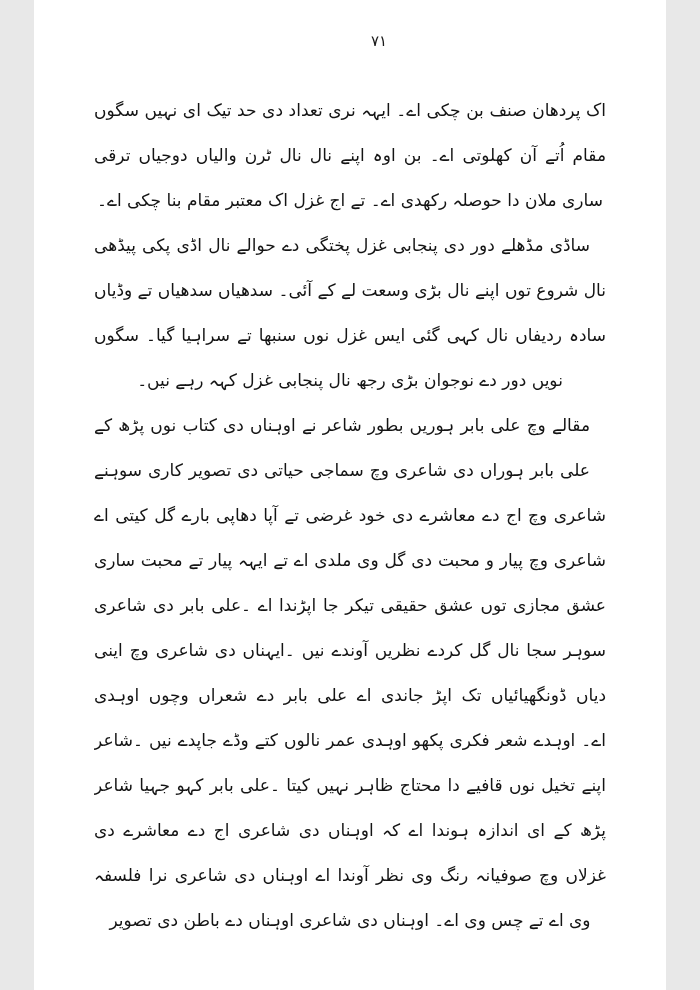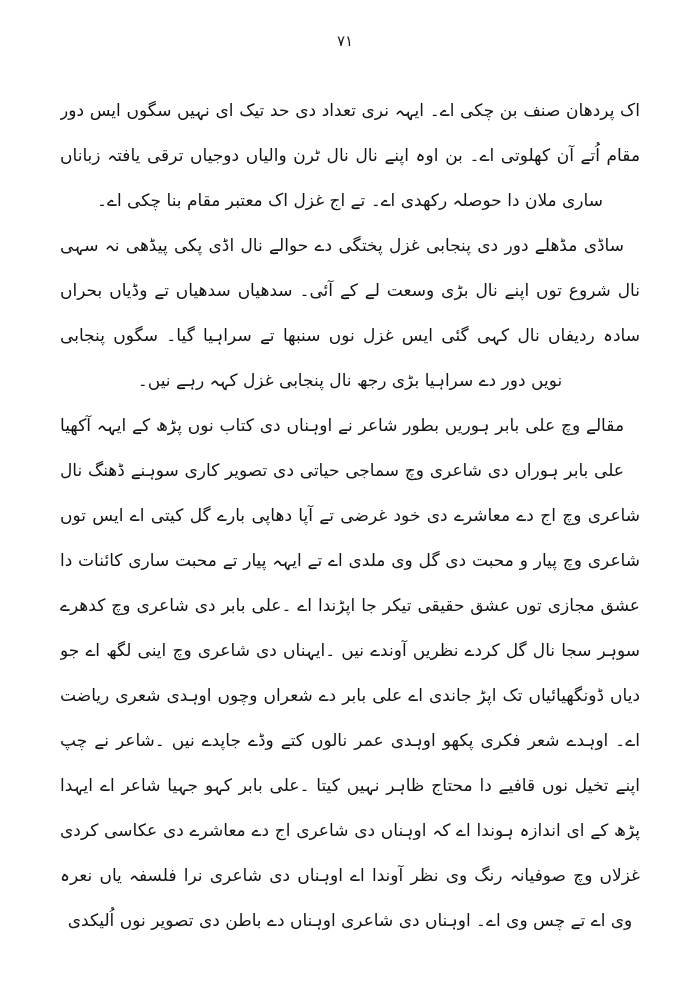--- a/index.html
+++ b/index.html
@@ -2,21 +2,21 @@
 <html lang="pa" dir="rtl"><head>
 <meta charset="utf-8">
 <style>
   html, body {
     margin: 0;
     padding: 0;
     background: #e8e8e8;
   }
   .page {
     position: relative;
-    width: 700px;
+    width: 632px;
     height: 990px;
     margin: 0 auto;
     background: #ffffff;
     font-family: "DejaVu Sans", sans-serif;
     color: #141414;
     overflow: hidden;
   }
   .page-number {
     position: absolute;
     top: 32px;
@@ -68,21 +68,21 @@
   <div class="page-body">
       <div class="paragraph">
         <div class="text-line justify">اک پردھان صنف بن چکی اے۔ ایہہ نری تعداد دی حد تیک ای نہیں سگوں ایس دور وچ پنجابی شاعری ایس</div>
         <div class="text-line justify">مقام اُتے آن کھلوتی اے۔ بن اوہ اپنے نال نال ٹرن والیاں دوجیاں ترقی یافتہ زباناں دی شاعری نال</div>
         <div class="text-line center">ساری ملان دا حوصلہ رکھدی اے۔ تے اج غزل اک معتبر مقام بنا چکی اے۔</div>
       </div>
       <div class="paragraph">
         <div class="text-line justify indent">ساڈی مڈھلے دور دی پنجابی غزل پختگی دے حوالے نال اڈی پکی پیڈھی نہ سہی پر موضوع دے اعتبار</div>
         <div class="text-line justify">نال شروع توں اپنے نال بڑی وسعت لے کے آئی۔ سدھیاں سدھیاں تے وڈیاں بحراں وچ آسان تے</div>
         <div class="text-line justify">سادہ ردیفاں نال کہی گئی ایس غزل نوں سنبھا تے سراہیا گیا۔ سگوں پنجابی نصاب دا حصہ وی بنایا گیا۔ تے اج</div>
-        <div class="text-line center">نویں دور دے سراہیا بڑی رجھ نال پنجابی غزل کہہ رہے نیں۔</div>
+        <div class="text-line center">نویں دور دے نوجوان بڑی رجھ نال پنجابی غزل کہہ رہے نیں۔</div>
       </div>
       <div class="paragraph">
         <div class="text-line justify indent">مقالے وچ علی بابر ہوریں بطور شاعر نے اوہناں دی کتاب نوں پڑھ کے ایہہ آکھیا جا سکدا اے کہ</div>
       </div>
       <div class="paragraph">
         <div class="text-line justify indent">علی بابر ہوراں دی شاعری وچ سماجی حیاتی دی تصویر کاری سوہنے ڈھنگ نال کیتی گئی اے ۔اوہناں دی</div>
         <div class="text-line justify">شاعری وچ اج دے معاشرے دی خود غرضی تے آپا دھاپی بارے گل کیتی اے ایس توں علاوہ اوہناں دی</div>
         <div class="text-line justify">شاعری وچ پیار و محبت دی گل وی ملدی اے تے ایہہ پیار تے محبت ساری کائنات دا نتارا کر دیاں ہویاں</div>
         <div class="text-line justify">عشق مجازی توں عشق حقیقی تیکر جا اپڑندا اے ۔علی بابر دی شاعری وچ کدھرے کوئی بناوٹ نئیں ۔علی بابر اک</div>
         <div class="text-line justify">سوہر سجا نال گل کردے نظریں آوندے نیں ۔ایہناں دی شاعری وچ اینی لگھ اے جو اپنے قاری دے دل</div>

